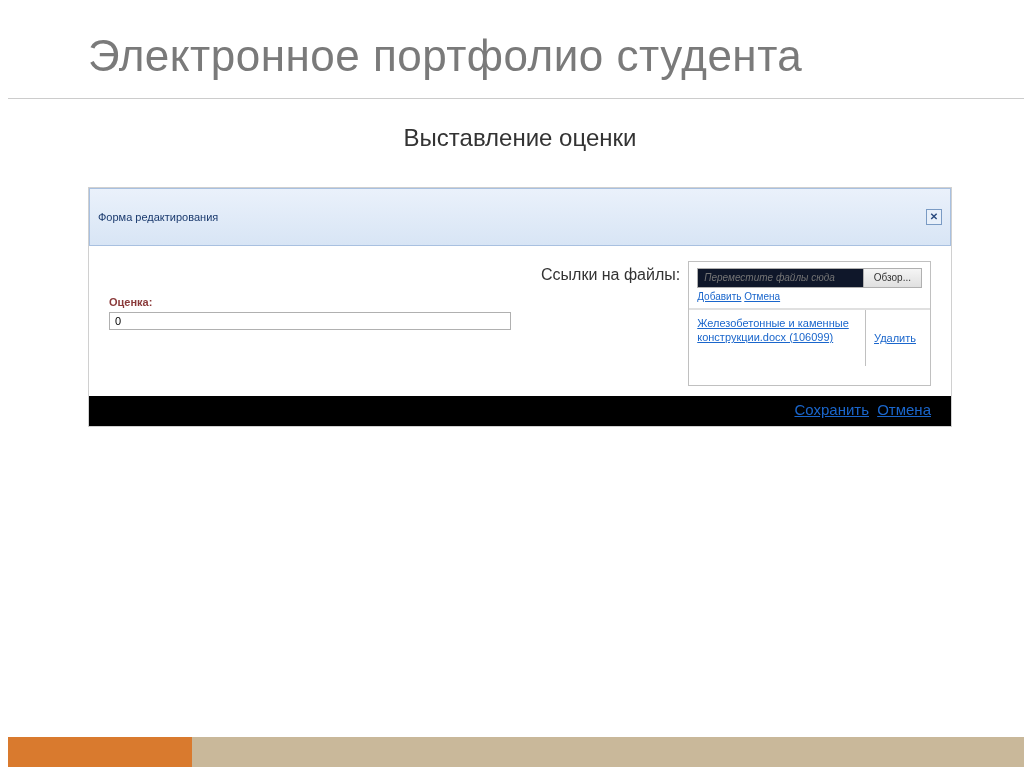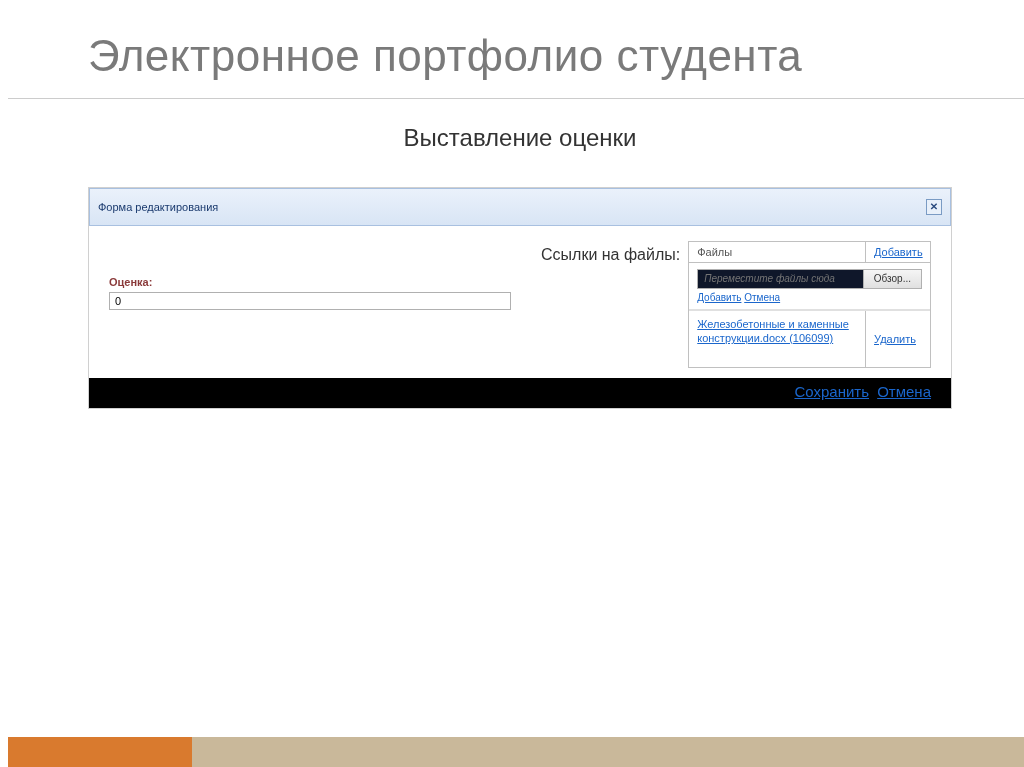--- a/index.html
+++ b/index.html
@@ -41,21 +41,21 @@
       color: #333333;
       margin-bottom: 35px;
     }
     .screenshot-container {
       margin: 0 80px;
       border: 1px solid #d0d0d0;
     }
     .form-titlebar {
       background: linear-gradient(to bottom, #eaf1fb 0%, #d8e5f5 100%);
       border: 1px solid #a8c0e0;
-      padding: 10px 8px;
+      padding: 20px 8px;
       font-size: 11px;
       color: #1a3a6e;
       display: flex;
       justify-content: space-between;
       align-items: center;
     }
     .close-btn {
       width: 16px;
       height: 16px;
       background: #e8f0fa;
@@ -239,24 +239,20 @@
       <span class="close-btn">✕</span>
     </div>
     <div class="form-body">
       <div class="left-section">
         <div class="field-label">Оценка:</div>
         <input class="grade-input" type="text" value="0" style="">
       </div>
       <div class="right-section">
         <div class="files-label-col">Ссылки на файлы:</div>
         <div class="files-box">
-          <div class="files-header-row">
-            <div class="files-header-label">Файлы</div>
-            <div class="add-link-cell">Добавить</div>
-          </div>
           <div class="upload-row">
             <div class="upload-controls">
               <input class="drop-input" type="text" placeholder="Переместите файлы сюда" style="">
               <button class="browse-btn">Обзор...</button>
             </div>
             <div class="upload-actions">
               <span class="link-text">Добавить</span>
               <span class="link-text">Отмена</span>
             </div>
           </div>

